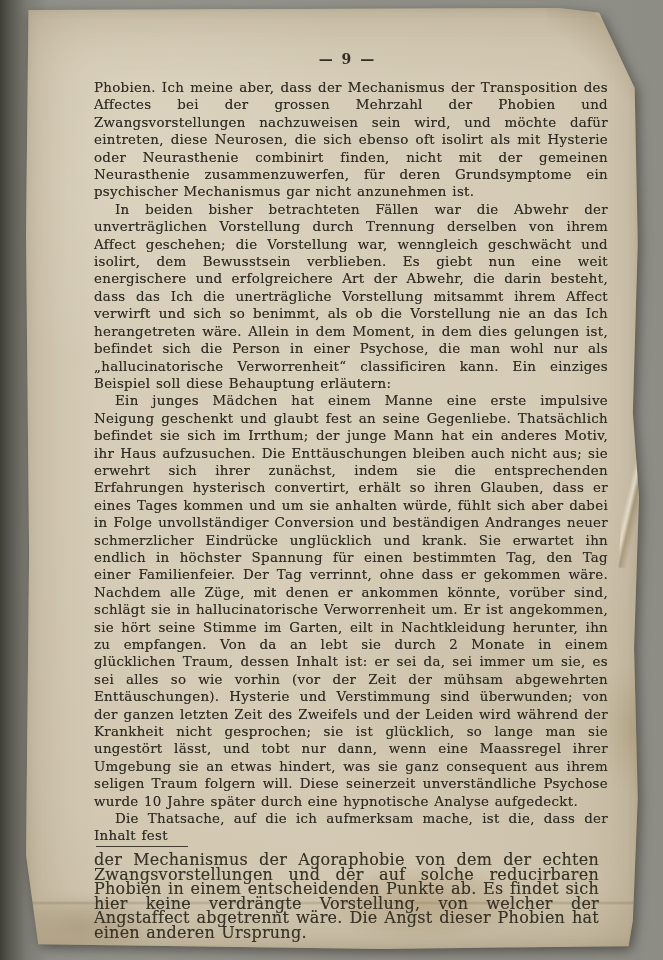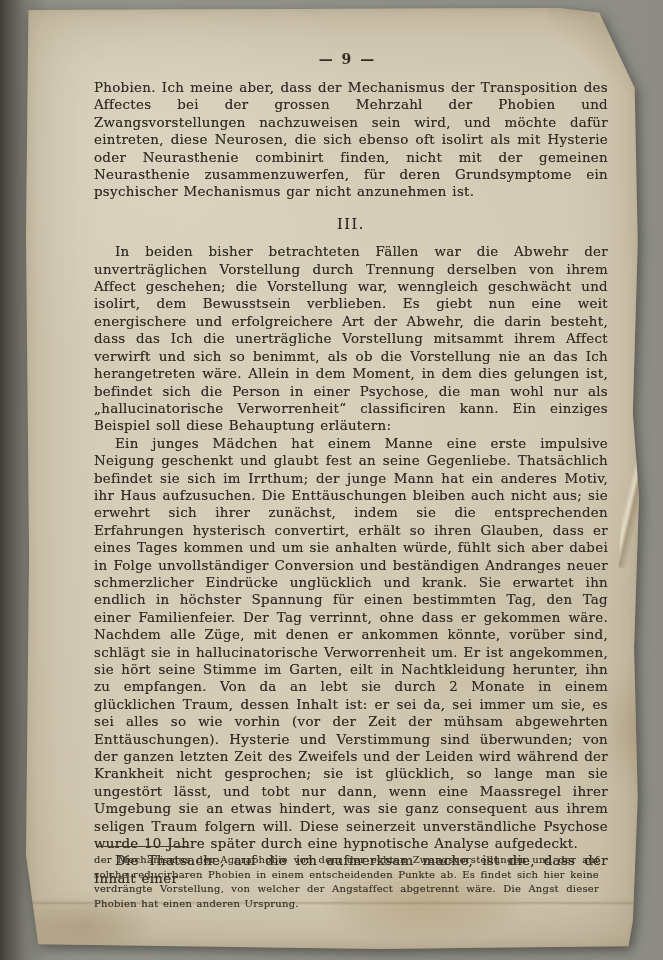--- a/index.html
+++ b/index.html
@@ -121,21 +121,21 @@
     left: 68px; right: 40px; top: 838px;
     color: #383327;
   }
   .footnote-rule {
     width: 92px;
     border-top: 1.3px solid #433d30;
     margin: 0 0 6px 2px;
   }
   .footnote-text {
     margin: 0;
-    font-size: 10px;
+    font-size: 16px;
     line-height: 14.6px;
     letter-spacing: 0.25px;
     word-spacing: 1px;
     text-align: justify;
     hyphens: auto;
     text-shadow: 0 0 0.4px rgba(45,38,26,0.45);
   }
 </style>
 </head>
 <body>
@@ -148,24 +148,23 @@
       <div class="crease-right"></div>
       <div class="fold-line-bottom"></div>
       <div class="stain-a"></div>
       <div class="stain-b"></div>
       <div class="stain-c"></div>
 
       <div class="page-number">— 9 —</div>
 
       <div class="body-text">
         <p class="no-indent">Phobien. Ich meine aber, dass der Mechanismus der Transposition des Affectes bei der grossen Mehrzahl der Phobien und Zwangsvorstellungen nachzuweisen sein wird, und möchte dafür eintreten, diese Neurosen, die sich ebenso oft isolirt als mit Hysterie oder Neurasthenie combinirt finden, nicht mit der gemeinen Neurasthenie zusammenzuwerfen, für deren Grundsymptome ein psychischer Mechanismus gar nicht anzunehmen ist.</p>
-        <h3 class="section-heading">III.</h3>
         <p>In beiden bisher betrachteten Fällen war die Abwehr der unverträglichen Vorstellung durch Trennung derselben von ihrem Affect geschehen; die Vorstellung war, wenngleich geschwächt und isolirt, dem Bewusstsein verblieben. Es giebt nun eine weit energischere und erfolgreichere Art der Abwehr, die darin besteht, dass das Ich die unerträgliche Vorstellung mitsammt ihrem Affect verwirft und sich so benimmt, als ob die Vorstellung nie an das Ich herangetreten wäre. Allein in dem Moment, in dem dies gelungen ist, befindet sich die Person in einer Psychose, die man wohl nur als „hallucinatorische Verworrenheit“ classificiren kann. Ein einziges Beispiel soll diese Behauptung erläutern:</p>
         <p>Ein junges Mädchen hat einem Manne eine erste impulsive Neigung geschenkt und glaubt fest an seine Gegenliebe. Thatsächlich befindet sie sich im Irrthum; der junge Mann hat ein anderes Motiv, ihr Haus aufzusuchen. Die Enttäuschungen bleiben auch nicht aus; sie erwehrt sich ihrer zunächst, indem sie die entsprechenden Erfahrungen hysterisch convertirt, erhält so ihren Glauben, dass er eines Tages kommen und um sie anhalten würde, fühlt sich aber dabei in Folge unvollständiger Conversion und beständigen Andranges neuer schmerzlicher Eindrücke unglücklich und krank. Sie erwartet ihn endlich in höchster Spannung für einen bestimmten Tag, den Tag einer Familienfeier. Der Tag verrinnt, ohne dass er gekommen wäre. Nachdem alle Züge, mit denen er ankommen könnte, vorüber sind, schlägt sie in hallucinatorische Verworrenheit um. Er ist angekommen, sie hört seine Stimme im Garten, eilt in Nachtkleidung herunter, ihn zu empfangen. Von da an lebt sie durch 2 Monate in einem glücklichen Traum, dessen Inhalt ist: er sei da, sei immer um sie, es sei alles so wie vorhin (vor der Zeit der mühsam abgewehrten Enttäuschungen). Hysterie und Verstimmung sind überwunden; von der ganzen letzten Zeit des Zweifels und der Leiden wird während der Krankheit nicht gesprochen; sie ist glücklich, so lange man sie ungestört lässt, und tobt nur dann, wenn eine Maassregel ihrer Umgebung sie an etwas hindert, was sie ganz consequent aus ihrem seligen Traum folgern will. Diese seinerzeit unverständliche Psychose wurde 10 Jahre später durch eine hypnotische Analyse aufgedeckt.</p>
-        <p>Die Thatsache, auf die ich aufmerksam mache, ist die, dass der Inhalt einer</p>
+        <p>Die Thatsache, auf die ich aufmerksam mache, ist die, dass der Inhalt fest</p>
       </div>
 
       <div class="footnote">
         <div class="footnote-rule"></div>
         <p class="footnote-text">der Mechanismus der Agoraphobie von dem der echten Zwangsvorstellungen und der auf solche reducirbaren Phobien in einem entscheidenden Punkte ab. Es findet sich hier keine verdrängte Vorstellung, von welcher der Angstaffect abgetrennt wäre. Die Angst dieser Phobien hat einen anderen Ursprung.</p>
       </div>
 
     </div>
   </div>
 </div>

